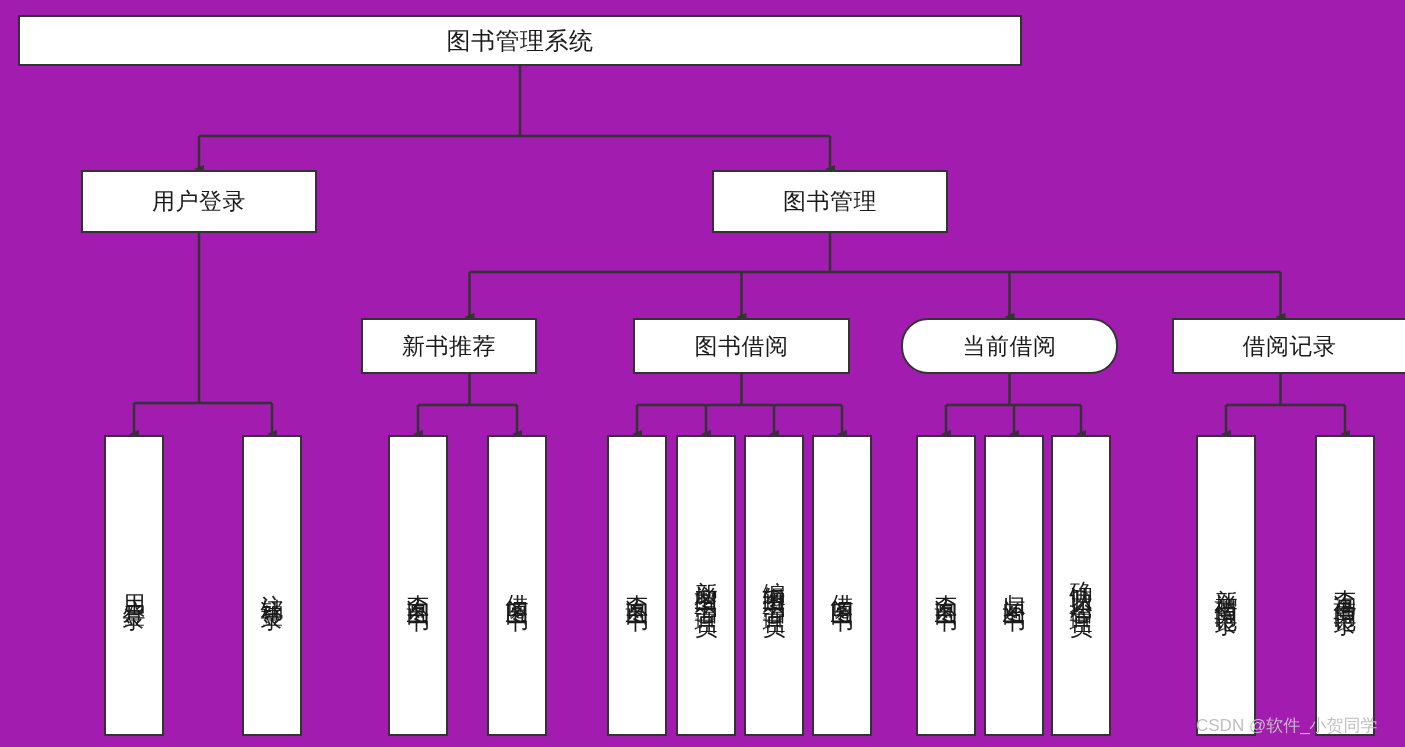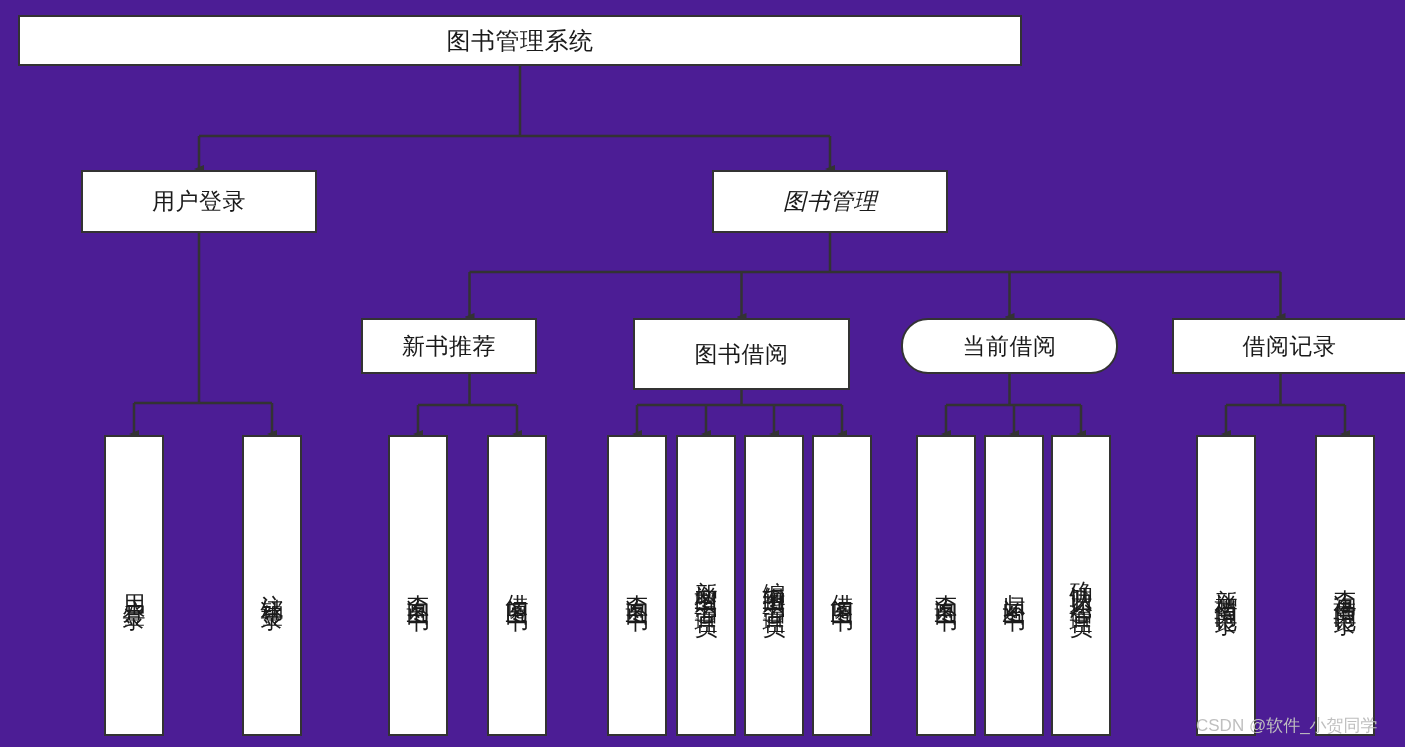--- a/index.html
+++ b/index.html
@@ -8,21 +8,21 @@
     padding: 0;
     background: #ffffff;
   }
   body {
     font-family: "Liberation Sans", "DejaVu Sans", sans-serif;
   }
   #diagram-root {
     position: relative;
     width: 1405px;
     height: 747px;
-    background: #4c1d95;
+    background: #a21caf;
     overflow: hidden;
   }
   svg.connectors {
     position: absolute;
     left: 0;
     top: 0;
     width: 1405px;
     height: 747px;
     pointer-events: none;
   }
@@ -119,27 +119,27 @@
       </g>
   </svg>
 
   <div id="node-layer">
       <div class="node horiz level-0" style="left: 18px; top: 15px; width: 1004px; height: 51px;">
         <span class="node-label">图书管理系统</span>
       </div>
       <div class="node horiz level-1" style="left: 81px; top: 170px; width: 236px; height: 63px;">
         <span class="node-label">用户登录</span>
       </div>
-      <div class="node horiz level-1" style="left: 712px; top: 170px; width: 236px; height: 63px; font-style: italic;">
+      <div class="node horiz level-1" style="left: 712px; top: 170px; width: 236px; height: 63px;">
         <span class="node-label">图书管理</span>
       </div>
       <div class="node horiz level-2" style="left: 361px; top: 318px; width: 176px; height: 56px;">
         <span class="node-label">新书推荐</span>
       </div>
-      <div class="node horiz level-2" style="left: 633px; top: 318px; width: 217px; height: 72px;">
+      <div class="node horiz level-2" style="left: 633px; top: 318px; width: 217px; height: 56px;">
         <span class="node-label">图书借阅</span>
       </div>
       <div class="node horiz level-2" style="left: 901px; top: 318px; width: 217px; height: 56px; border-radius: 27px;">
         <span class="node-label">当前借阅</span>
       </div>
       <div class="node horiz level-2" style="left: 1172px; top: 318px; width: 235px; height: 56px;">
         <span class="node-label">借阅记录</span>
       </div>
       <div class="node vert level-3" style="left: 104px; top: 435px; width: 60px; height: 301px;">
         <span class="node-label">用户登录</span>

